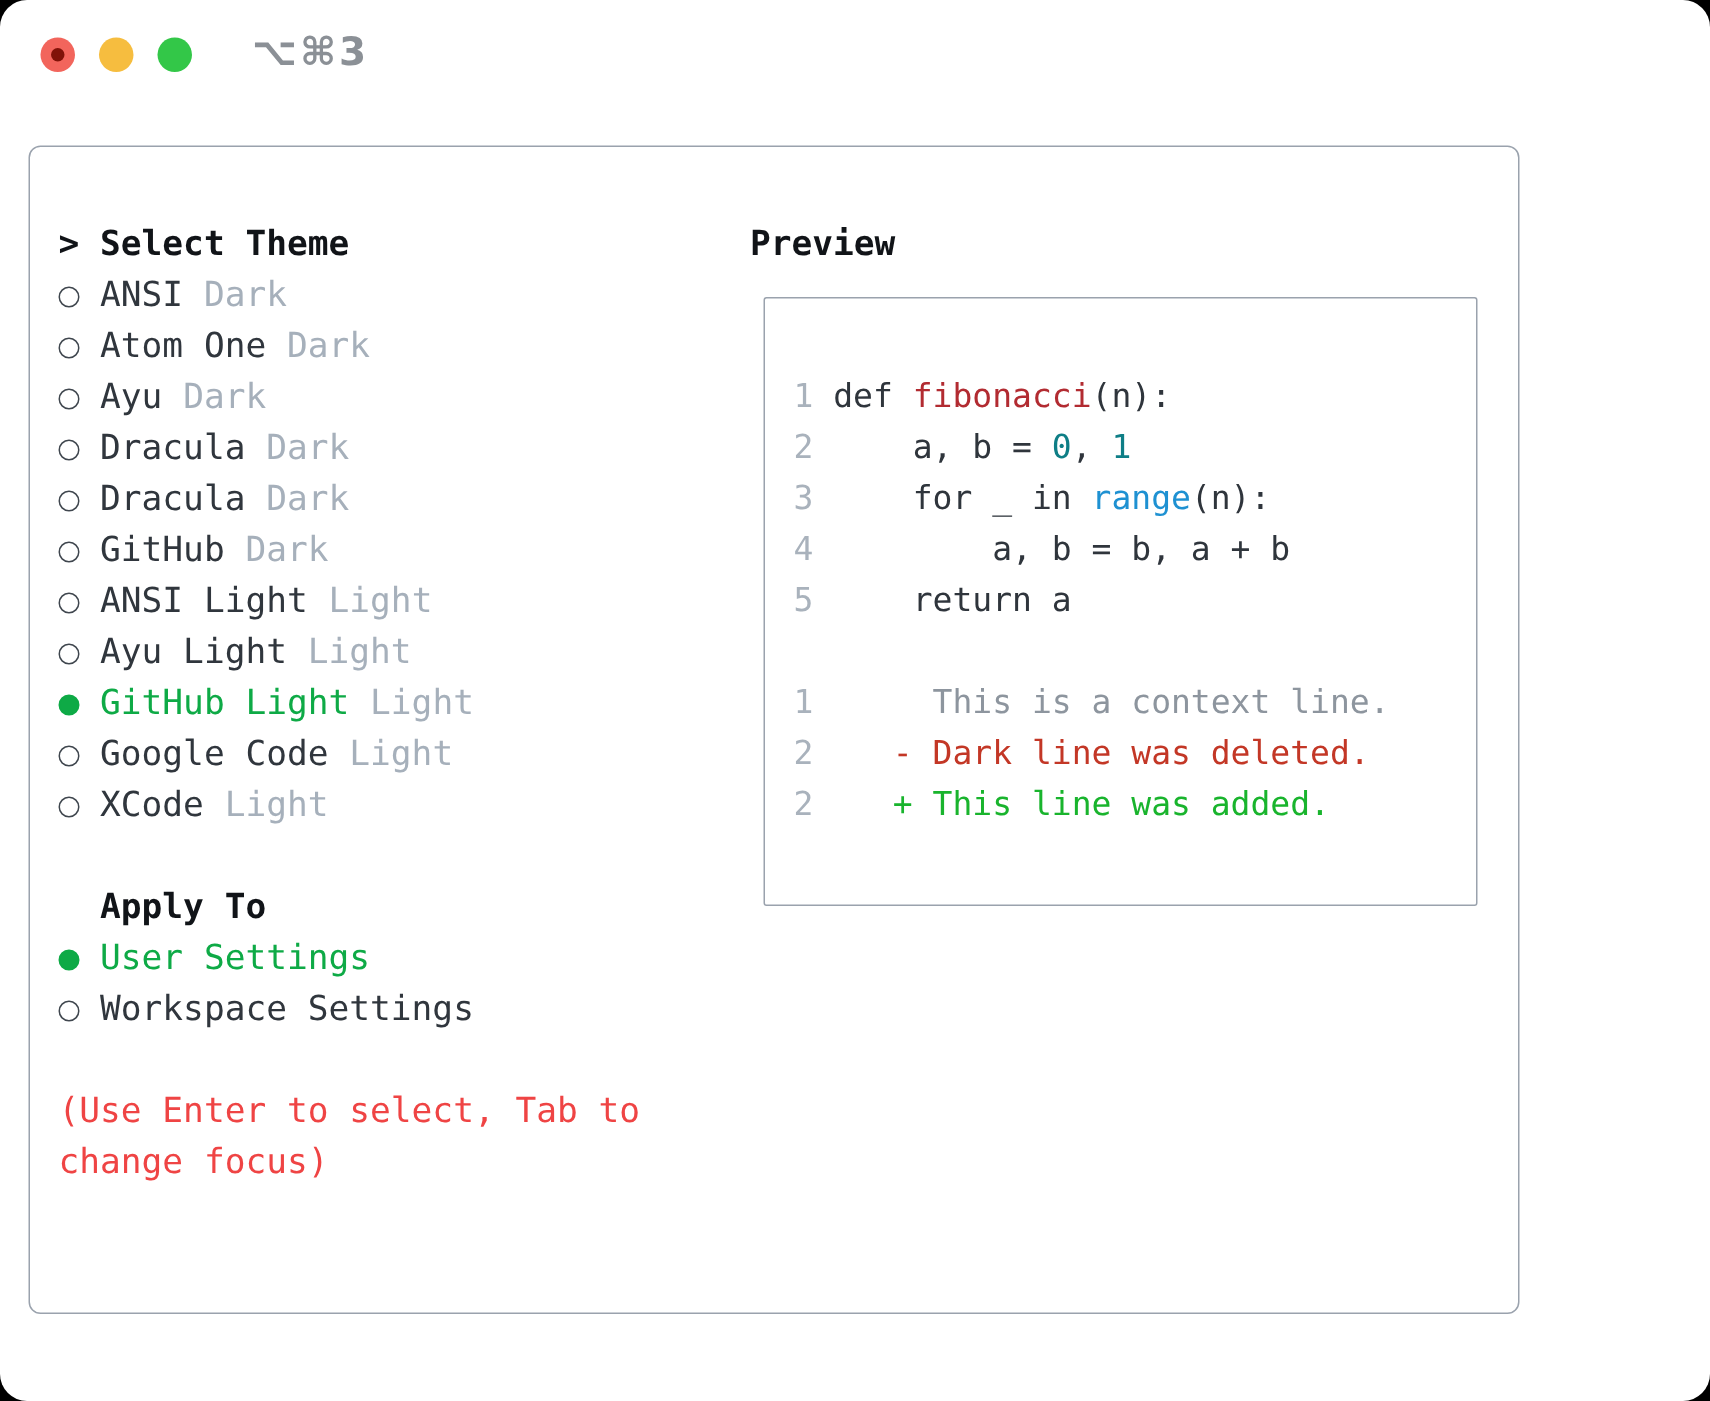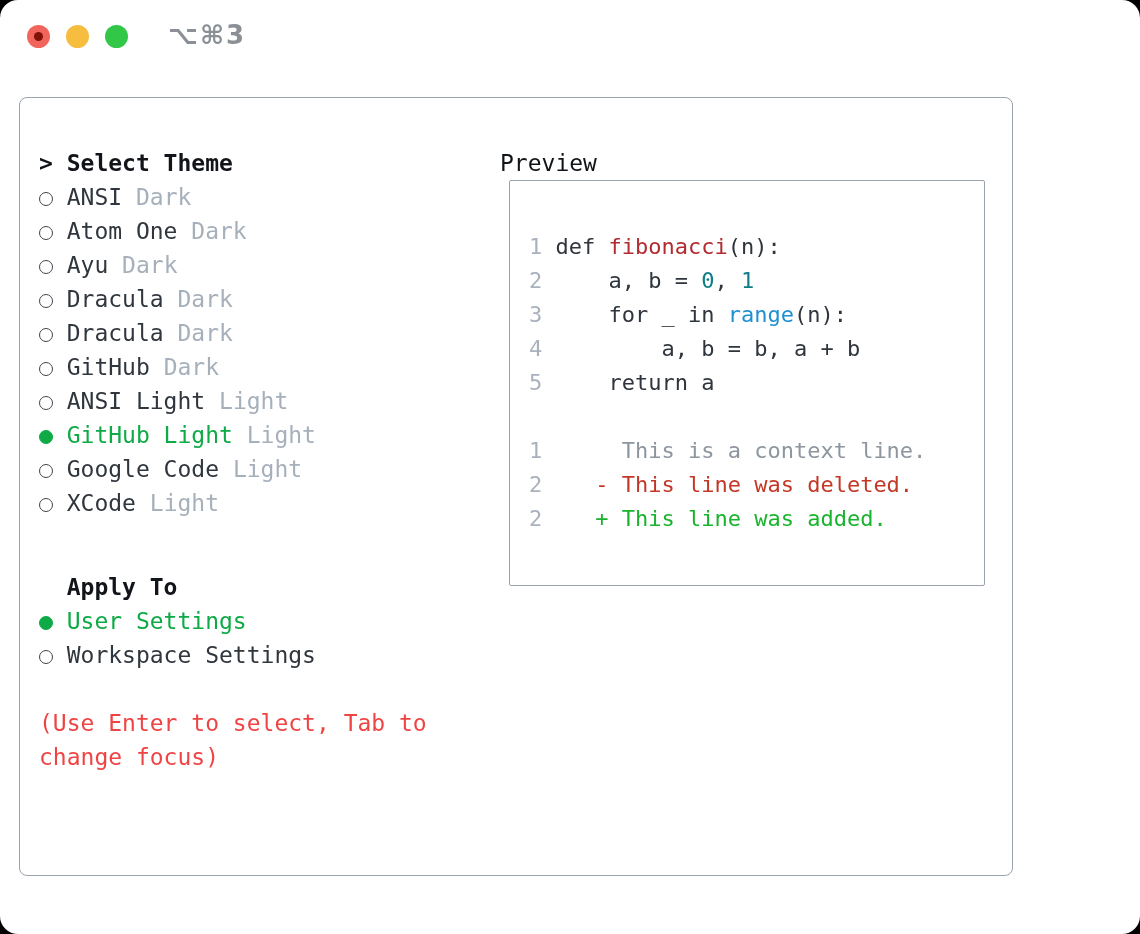--- a/index.html
+++ b/index.html
@@ -17,34 +17,34 @@
   .shortcut{position:absolute;left:168px;top:20px;font-family:"DejaVu Sans","Liberation Sans",sans-serif;font-size:26px;font-weight:700;color:#8B9096;letter-spacing:2px;}
 
   
   .panel{position:absolute;left:19px;top:97px;width:994px;height:779px;border:1.5px solid #9AA2AD;border-radius:8px;box-sizing:border-box;padding:48px 20px 4px 19px;background:#fff;display:flex;}
   .left-col{width:460px;flex:0 0 460px;font-size:23px;line-height:34px;color:#30363D;}
   .right-col{flex:1;font-size:23px;line-height:34px;}
 
   .row{white-space:pre;height:34px;}
   .hdr{font-weight:700;color:#111418;}
   .prompt{display:inline-block;width:2ch;font-weight:700;color:#111418;}
-  .indent{padding-left:2ch;margin-top:16px;}
+  .indent{padding-left:2ch;}
   .spacer{height:34px;}
 
   .marker{display:inline-block;width:2ch;}
   .marker i{display:inline-block;width:14px;height:14px;border-radius:50%;border:1.6px solid #3F464E;box-sizing:border-box;position:relative;top:1px;background:transparent;}
   .marker.sel i{background:#0EAA46;border-color:#0EAA46;}
   .item-label{color:#30363D;}
   .item-label.green{color:#0EAA46;}
   .item-tag{color:#A6B0BB;}
   .hint{color:#ef4444;white-space:pre;height:34px;}
 
   
-  .preview-title{white-space:pre;height:34px;font-weight:400;color:#111418;padding-left:1px;}
-  .preview-box{margin-left:10px;width:476px;height:406px;border:1.5px solid #9AA2AD;border-radius:2px;box-sizing:border-box;padding:49px 0 0 19px;background:#fff;overflow:hidden;}
+  .preview-title{white-space:pre;height:34px;font-weight:700;color:#111418;padding-left:1px;}
+  .preview-box{margin-top:18px;margin-left:10px;width:476px;height:406px;border:1.5px solid #9AA2AD;border-radius:2px;box-sizing:border-box;padding:49px 0 0 19px;background:#fff;overflow:hidden;}
   .pline{white-space:pre;height:34px;font-size:22px;line-height:34px;}
   .tk-linenum{color:#A9B2BC;}
   .tk-code{color:#2F353C;}
   .tk-func{color:#B22B31;}
   .tk-number{color:#0E7E86;}
   .tk-builtin{color:#1E91D2;}
   .tk-context{color:#8D959E;}
   .tk-deleted{color:#C33726;}
   .tk-added{color:#19B42D;}
 </style>
@@ -68,20 +68,21 @@
       <div class="row"><span class="prompt">&gt;</span><span class="hdr">Select Theme</span></div>
 
       <div>
           <div class="row"><span class="marker"><i></i></span><span class="item-label">ANSI</span> <span class="item-tag">Dark</span></div>
           <div class="row"><span class="marker"><i></i></span><span class="item-label">Atom One</span> <span class="item-tag">Dark</span></div>
           <div class="row"><span class="marker"><i></i></span><span class="item-label">Ayu</span> <span class="item-tag">Dark</span></div>
           <div class="row"><span class="marker"><i></i></span><span class="item-label">Dracula</span> <span class="item-tag">Dark</span></div>
           <div class="row"><span class="marker"><i></i></span><span class="item-label">Dracula</span> <span class="item-tag">Dark</span></div>
           <div class="row"><span class="marker"><i></i></span><span class="item-label">GitHub</span> <span class="item-tag">Dark</span></div>
           <div class="row"><span class="marker"><i></i></span><span class="item-label">ANSI Light</span> <span class="item-tag">Light</span></div>
+          <div class="row"><span class="marker"><i></i></span><span class="item-label">Ayu Light</span> <span class="item-tag">Light</span></div>
           <div class="row"><span class="marker sel"><i></i></span><span class="item-label green">GitHub Light</span> <span class="item-tag">Light</span></div>
           <div class="row"><span class="marker"><i></i></span><span class="item-label">Google Code</span> <span class="item-tag">Light</span></div>
           <div class="row"><span class="marker"><i></i></span><span class="item-label">XCode</span> <span class="item-tag">Light</span></div>
         </div>
 
       <div class="spacer"></div>
 
       <div class="row hdr indent">Apply To</div>
 
       <div>
@@ -99,20 +100,20 @@
       <div class="preview-title">Preview</div>
       <div class="preview-box">
         <div>
             <div class="pline"><span class="tk-linenum">1</span><span class="tk-code"> def </span><span class="tk-func">fibonacci</span><span class="tk-code">(n):</span></div>
             <div class="pline"><span class="tk-linenum">2</span><span class="tk-code">     a, b = </span><span class="tk-number">0</span><span class="tk-code">, </span><span class="tk-number">1</span></div>
             <div class="pline"><span class="tk-linenum">3</span><span class="tk-code">     for _ in </span><span class="tk-builtin">range</span><span class="tk-code">(n):</span></div>
             <div class="pline"><span class="tk-linenum">4</span><span class="tk-code">         a, b = b, a + b</span></div>
             <div class="pline"><span class="tk-linenum">5</span><span class="tk-code">     return a</span></div>
             <div class="pline">&nbsp;</div>
             <div class="pline"><span class="tk-linenum">1</span><span class="tk-context">      This is a context line.</span></div>
-            <div class="pline"><span class="tk-linenum">2</span><span class="tk-deleted">    - This line was deleted.</span></div>
+            <div class="pline"><span class="tk-linenum">2</span><span class="tk-deleted">    - Dark line was deleted.</span></div>
             <div class="pline"><span class="tk-linenum">2</span><span class="tk-added">    + This line was added.</span></div>
           </div>
       </div>
     </div>
 
   </div>
 </div>
 
 </body></html>

